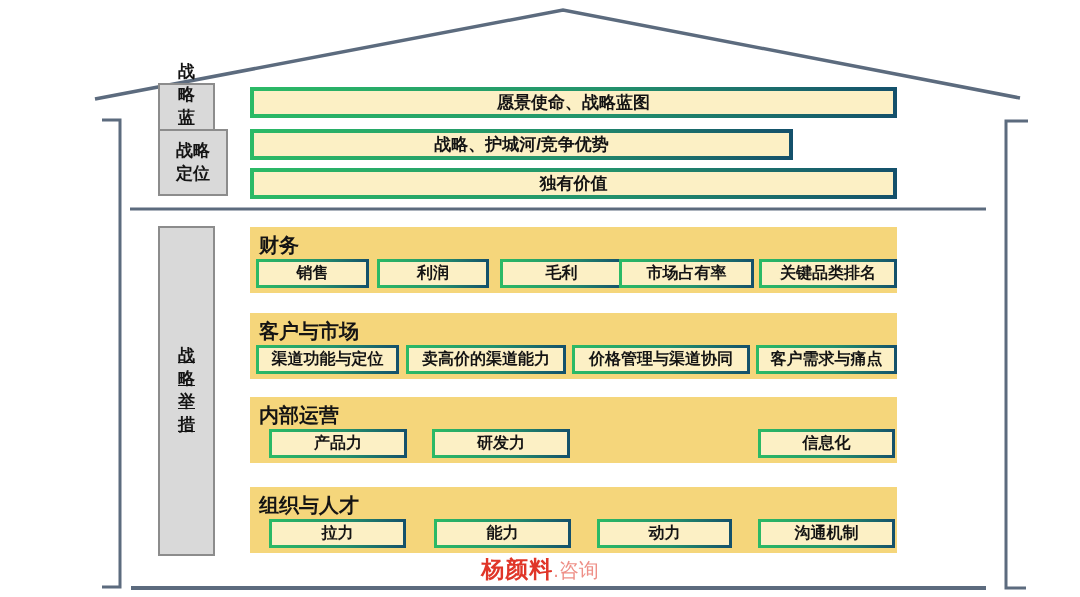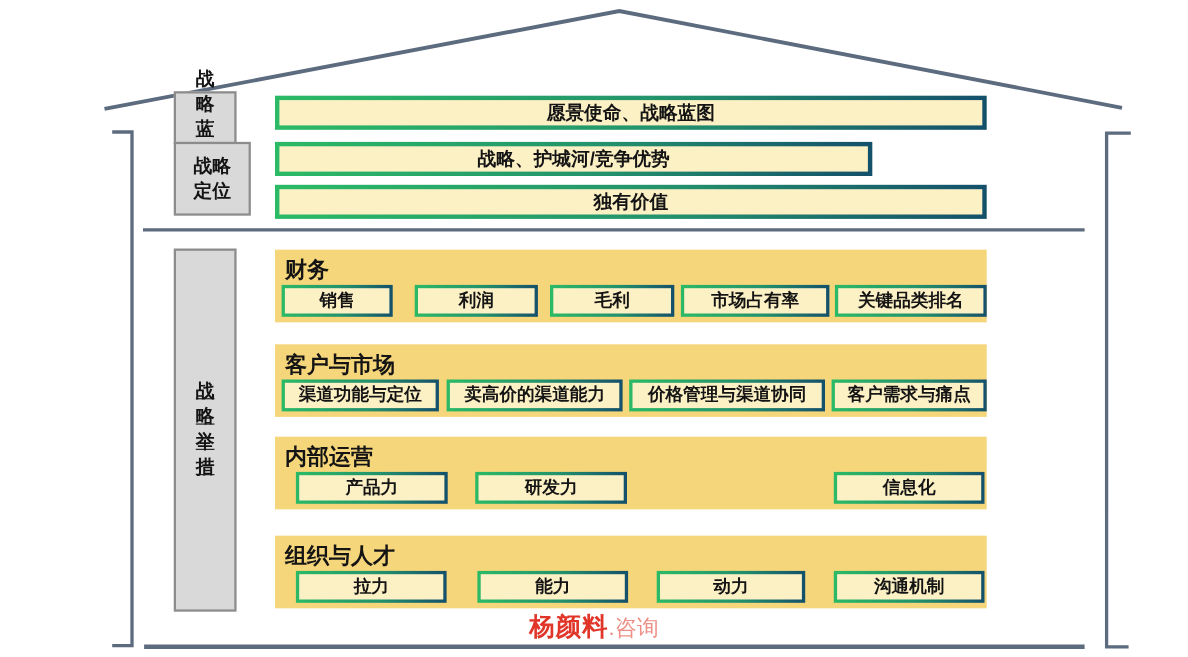--- a/index.html
+++ b/index.html
@@ -130,27 +130,27 @@
   </div>
   <div class="gbar" style="left:250px; top:129px; width:543px; height:31px;">
     <div class="gbar-inner">战略、护城河/竞争优势</div>
   </div>
   <div class="gbar" style="left:250px; top:168px; width:647px; height:31px;">
     <div class="gbar-inner">独有价值</div>
   </div>
 
   <div class="panel" style="top:227px;">
     <div class="panel-title">财务</div>
-    <div class="chip" style="left:6px; width:101px;">
+    <div class="chip" style="left:6px; width:113px;">
       <div class="chip-inner">销售</div>
     </div>
     <div class="chip" style="left:127px; width:112px;">
       <div class="chip-inner">利润</div>
     </div>
-    <div class="chip" style="left:250px; width:113px;">
+    <div class="chip" style="left:250px; width:123px;">
       <div class="chip-inner">毛利</div>
     </div>
     <div class="chip" style="left:369px; width:135px;">
       <div class="chip-inner">市场占有率</div>
     </div>
     <div class="chip" style="left:509px; width:138px;">
       <div class="chip-inner">关键品类排名</div>
     </div>
   </div>
 

